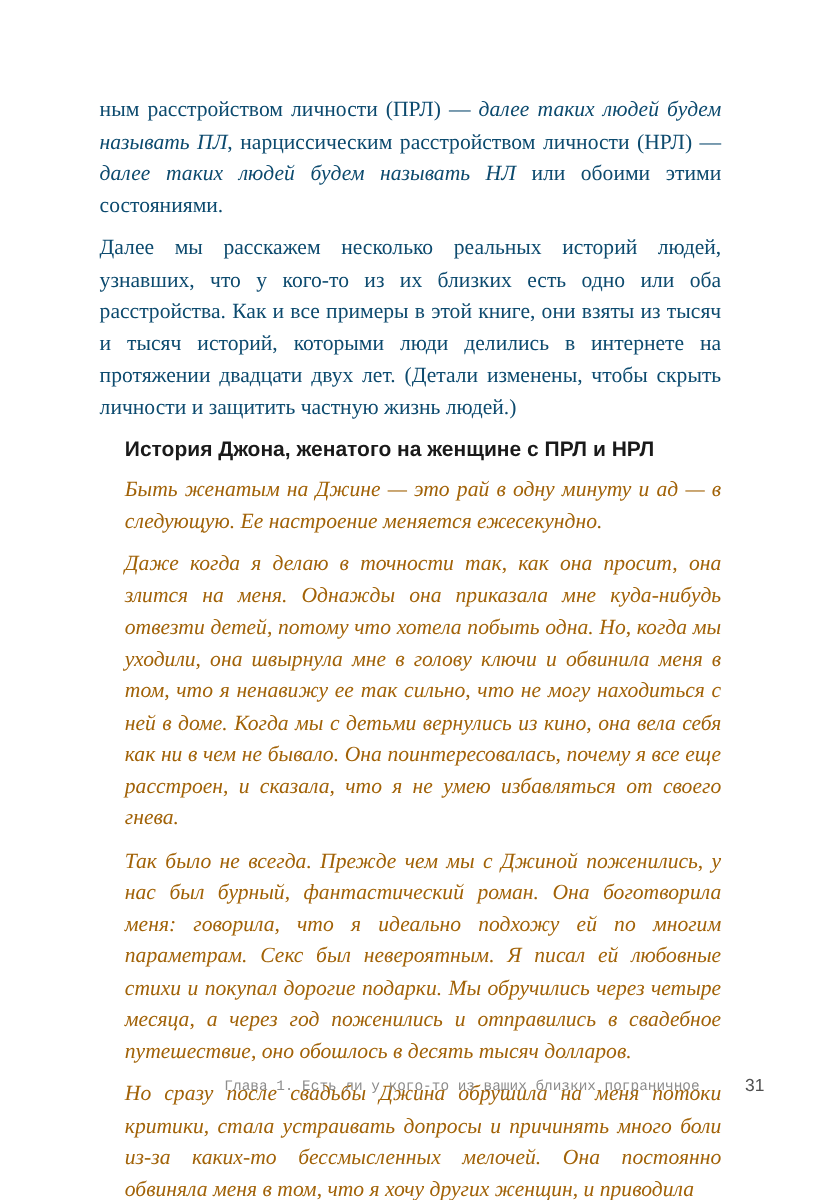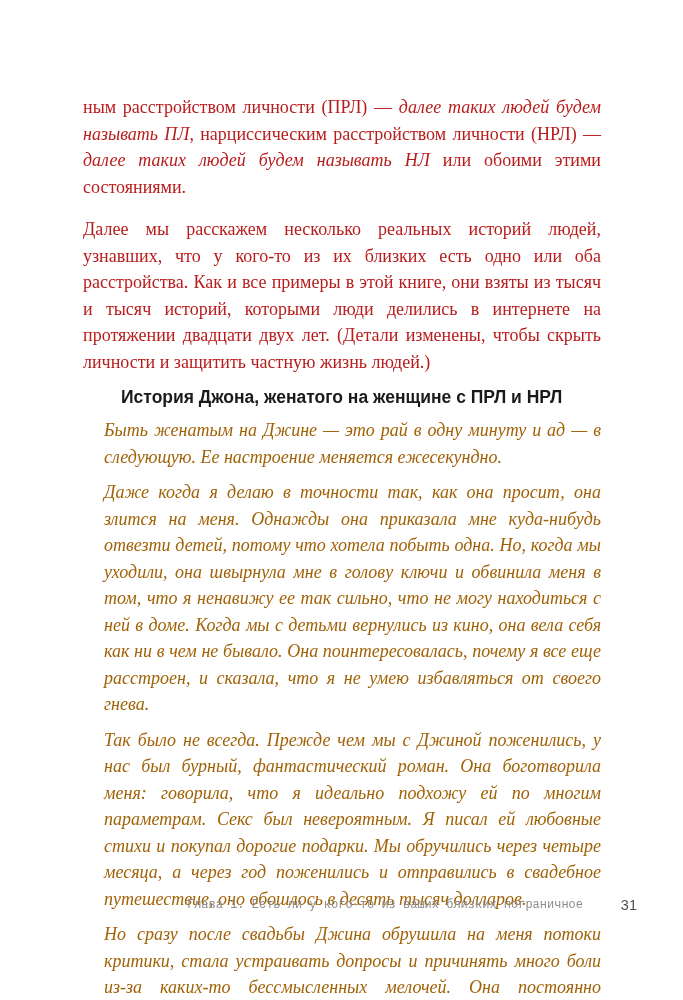--- a/index.html
+++ b/index.html
@@ -16,34 +16,34 @@
     font-family: "Liberation Serif", "DejaVu Serif", serif;
     color: #2d2d2d;
   }
   .content {
     position: absolute;
     top: 78px;
     left: 83px;
     width: 518px;
   }
   .body-par {
-    margin: 16px 0 9px 0;
+    margin: 0 0 9px 0;
     font-size: 18px;
     line-height: 26.5px;
     text-align: justify;
-    color: #b91c1c;
+    color: #0c4a6e;
   }
   .body-par em {
     font-style: italic;
   }
   .story {
     margin: 7px 0 0 21px;
   }
   .story-heading {
-    margin: 0 0 7px 17px;
+    margin: 0 0 7px 0;
     font-family: "Liberation Sans", "DejaVu Sans", sans-serif;
     font-weight: bold;
     font-size: 17.5px;
     line-height: 26px;
     color: #1a1a1a;
   }
   .story-par {
     margin: 0 0 9px 0;
     font-size: 18px;
     line-height: 26.5px;

